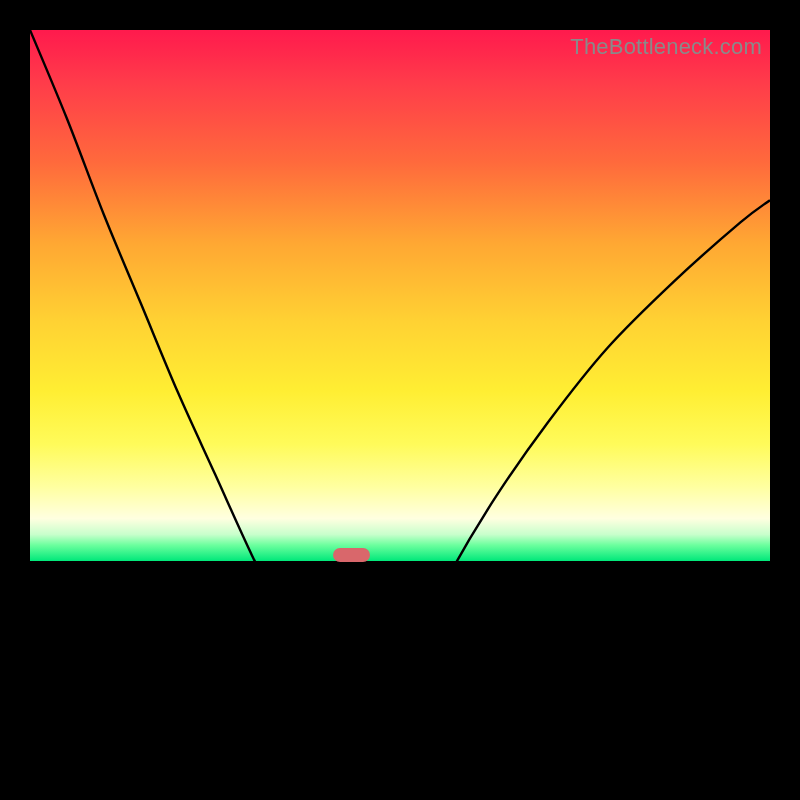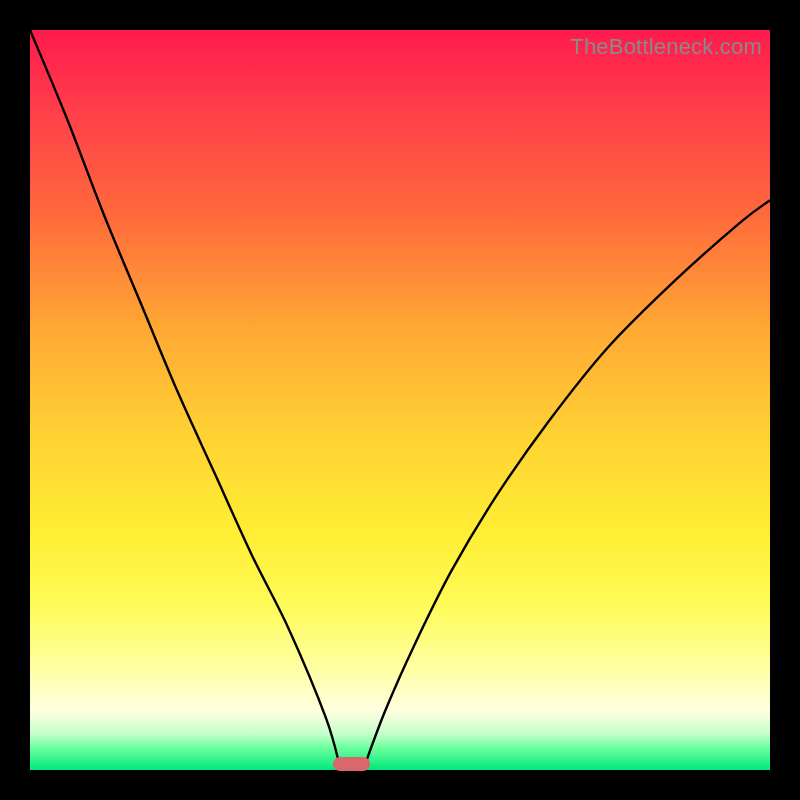--- a/index.html
+++ b/index.html
@@ -15,21 +15,21 @@
     position: relative;
     width: 800px;
     height: 800px;
     background: #000;
   }
   .plot {
     position: absolute;
     left: 30px;
     top: 30px;
     width: 740px;
-    height: 740px;
+    height: 531px;
     background: linear-gradient(to bottom,
       #ff1a4d 0%,
       #ff3c4a 10%,
       #ff6a3c 25%,
       #ffa733 40%,
       #ffd233 55%,
       #ffee33 68%,
       #fffb5a 78%,
       #ffffa0 86%,
       #ffffe0 92%,

